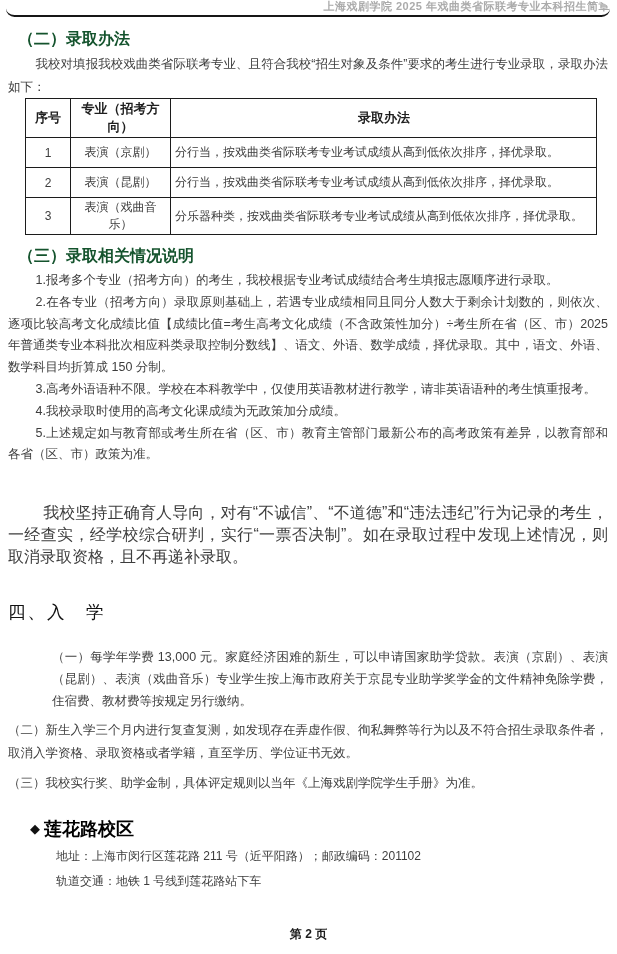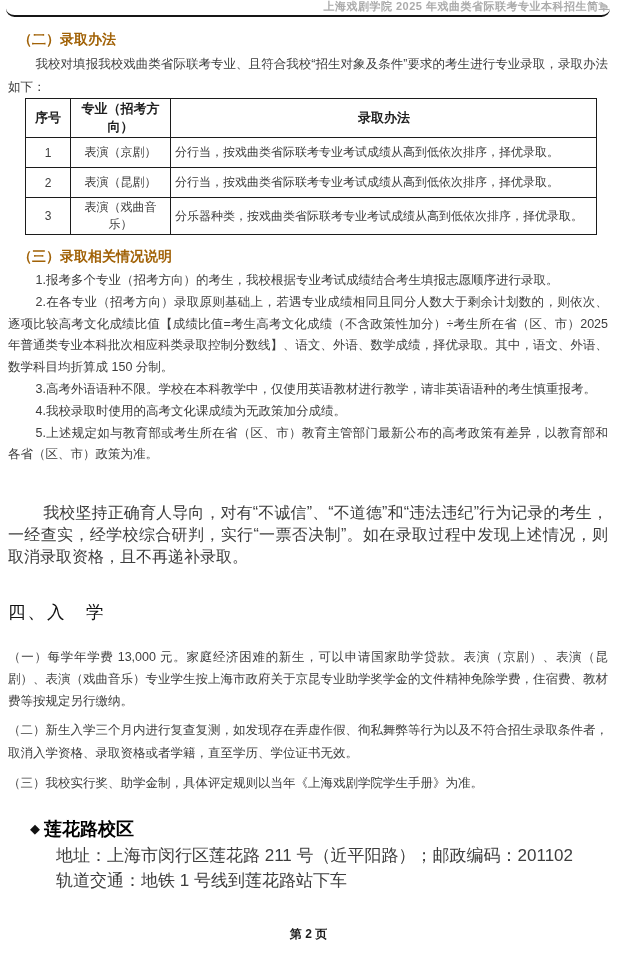--- a/index.html
+++ b/index.html
@@ -10,22 +10,22 @@
   }
   .running-header {
     position:absolute; top:0; left:6px; right:7px;
     text-align:right; font-size:11px; line-height:13px; font-weight:bold;
     color:#ababab; letter-spacing:0.5px;
     padding-bottom:2px; border-bottom:2px solid #161616;
   }
   .content { position:absolute; top:16px; left:8px; right:9px; }
 
   .sec-subtitle {
-    margin-top:14px; font-size:14px; line-height:18px;
-    font-weight:bold; color:#a16207; padding-left:10px;
+    margin-top:14px; font-size:16px; line-height:18px;
+    font-weight:bold; color:#14532d; padding-left:10px;
   }
   .para {
     margin-top:5px; font-size:12.5px; line-height:22.5px;
     text-align:justify; text-indent:2.2em; color:#3d3d3d;
   }
   .item { margin-top:0; font-size:12.5px; line-height:21.8px; text-align:justify; text-indent:2.2em; }
   .closing { margin-top:36px; font-size:16px; line-height:21.8px; text-align:justify; text-indent:2.2em; }
 
   table.adm {
     margin:0 0 0 17px; width:572px; border-collapse:collapse;
@@ -42,28 +42,28 @@
   table.adm .c-how { text-align:left; padding-left:4px; }
 
   .big-heading {
     font-family:"Liberation Serif", serif; font-weight:normal; color:#111;
     font-size:17.5px; line-height:24px; text-align:left; letter-spacing:2px;
   }
   .h-enroll  { margin-top:32px; }
   .h-contact { margin-top:22px; }
 
   .s4-item { text-align:justify; font-size:12.5px; line-height:22.3px; }
-  .s4-1 { margin-top:22px; }
+  .s4-1 { margin-top:22px;margin-left:44px; }
   .s4-2 { margin-top:7px; }
   .s4-3 { margin-top:8px; }
 
   .campus-row { margin-top:26px; display:flex; align-items:center; padding-left:22px; }
   .diamond { font-size:13px; color:#111; line-height:18px; }
   .campus-name { margin-left:4px; font-size:18px; font-weight:bold; color:#000000; line-height:18px; }
-  .addr-line { margin-top:8px; padding-left:48px; font-size:17px; line-height:20px; }
+  .addr-line { margin-top:8px; padding-left:48px; font-size:12px; line-height:20px; }
   .addr-line.second { margin-top:5px; }
 
   .footer {
     position:absolute; top:926px; left:0; width:100%;
     text-align:center; font-size:12px; font-weight:bold; color:#1c1c1c;
   }
 </style>
 </head>
 <body>
 

